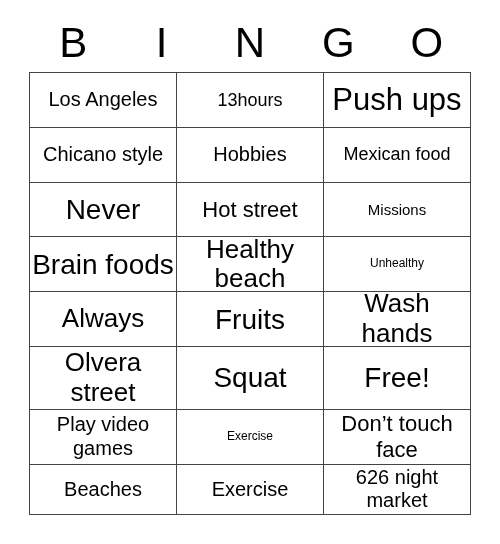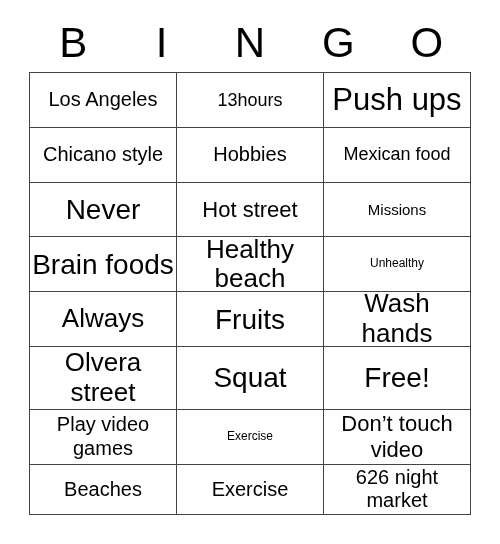--- a/index.html
+++ b/index.html
@@ -161,21 +161,21 @@
       <div class="cell">
         <span class="cell-text fs-3xl">Free!</span>
       </div>
       <div class="cell">
         <span class="cell-text fs-lg">Play video games</span>
       </div>
       <div class="cell">
         <span class="cell-text fs-xs">Exercise</span>
       </div>
       <div class="cell">
-        <span class="cell-text fs-xl">Don’t touch video</span>
+        <span class="cell-text fs-xl">Don’t touch face</span>
       </div>
       <div class="cell">
         <span class="cell-text fs-lg">Beaches</span>
       </div>
       <div class="cell">
         <span class="cell-text fs-lg">Exercise</span>
       </div>
       <div class="cell">
         <span class="cell-text fs-lg">626 night market</span>
       </div>

